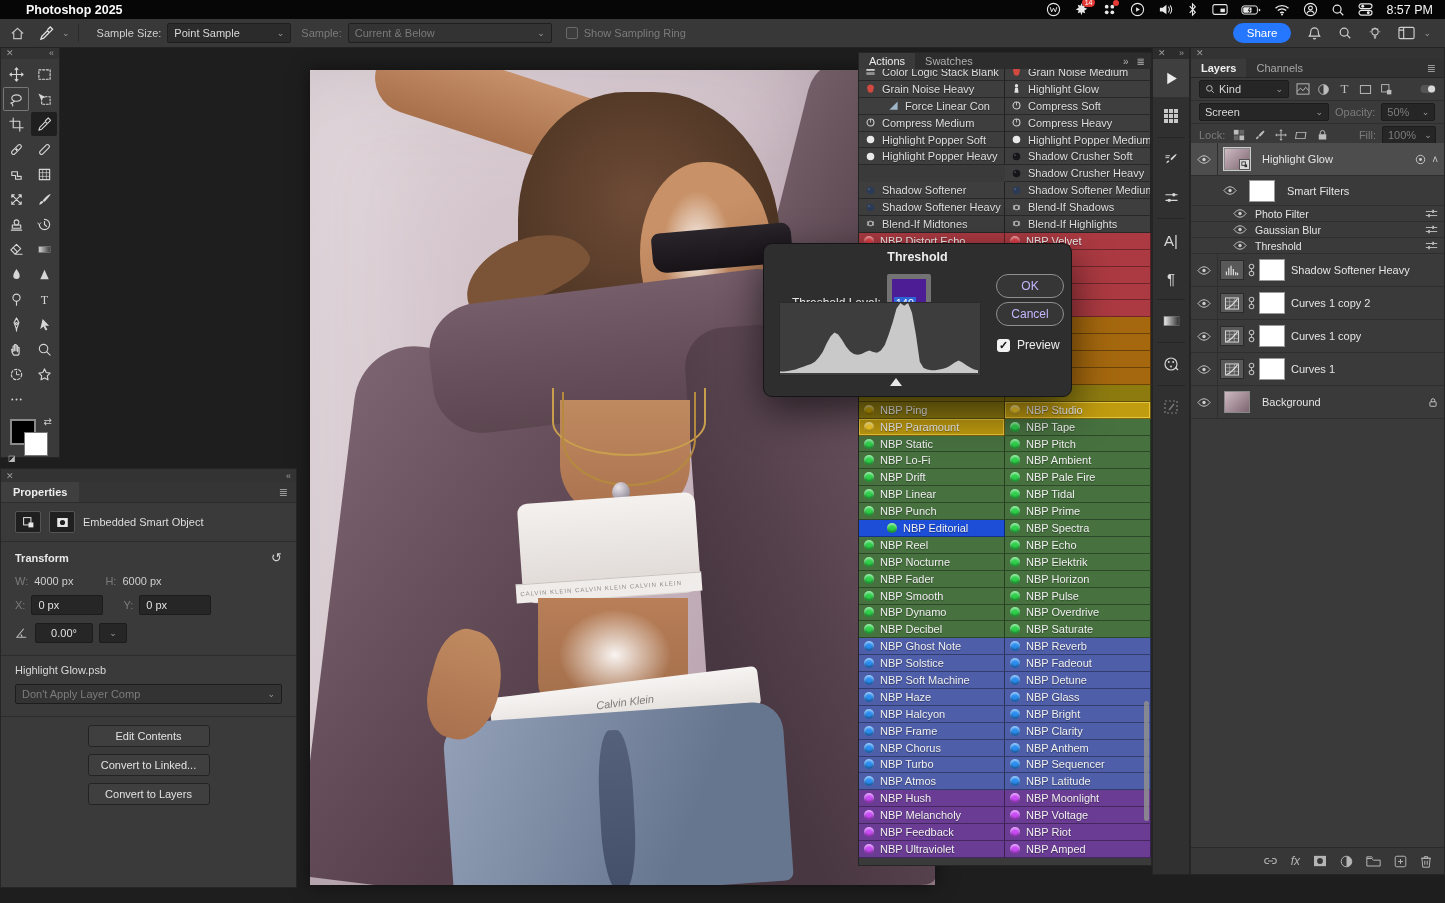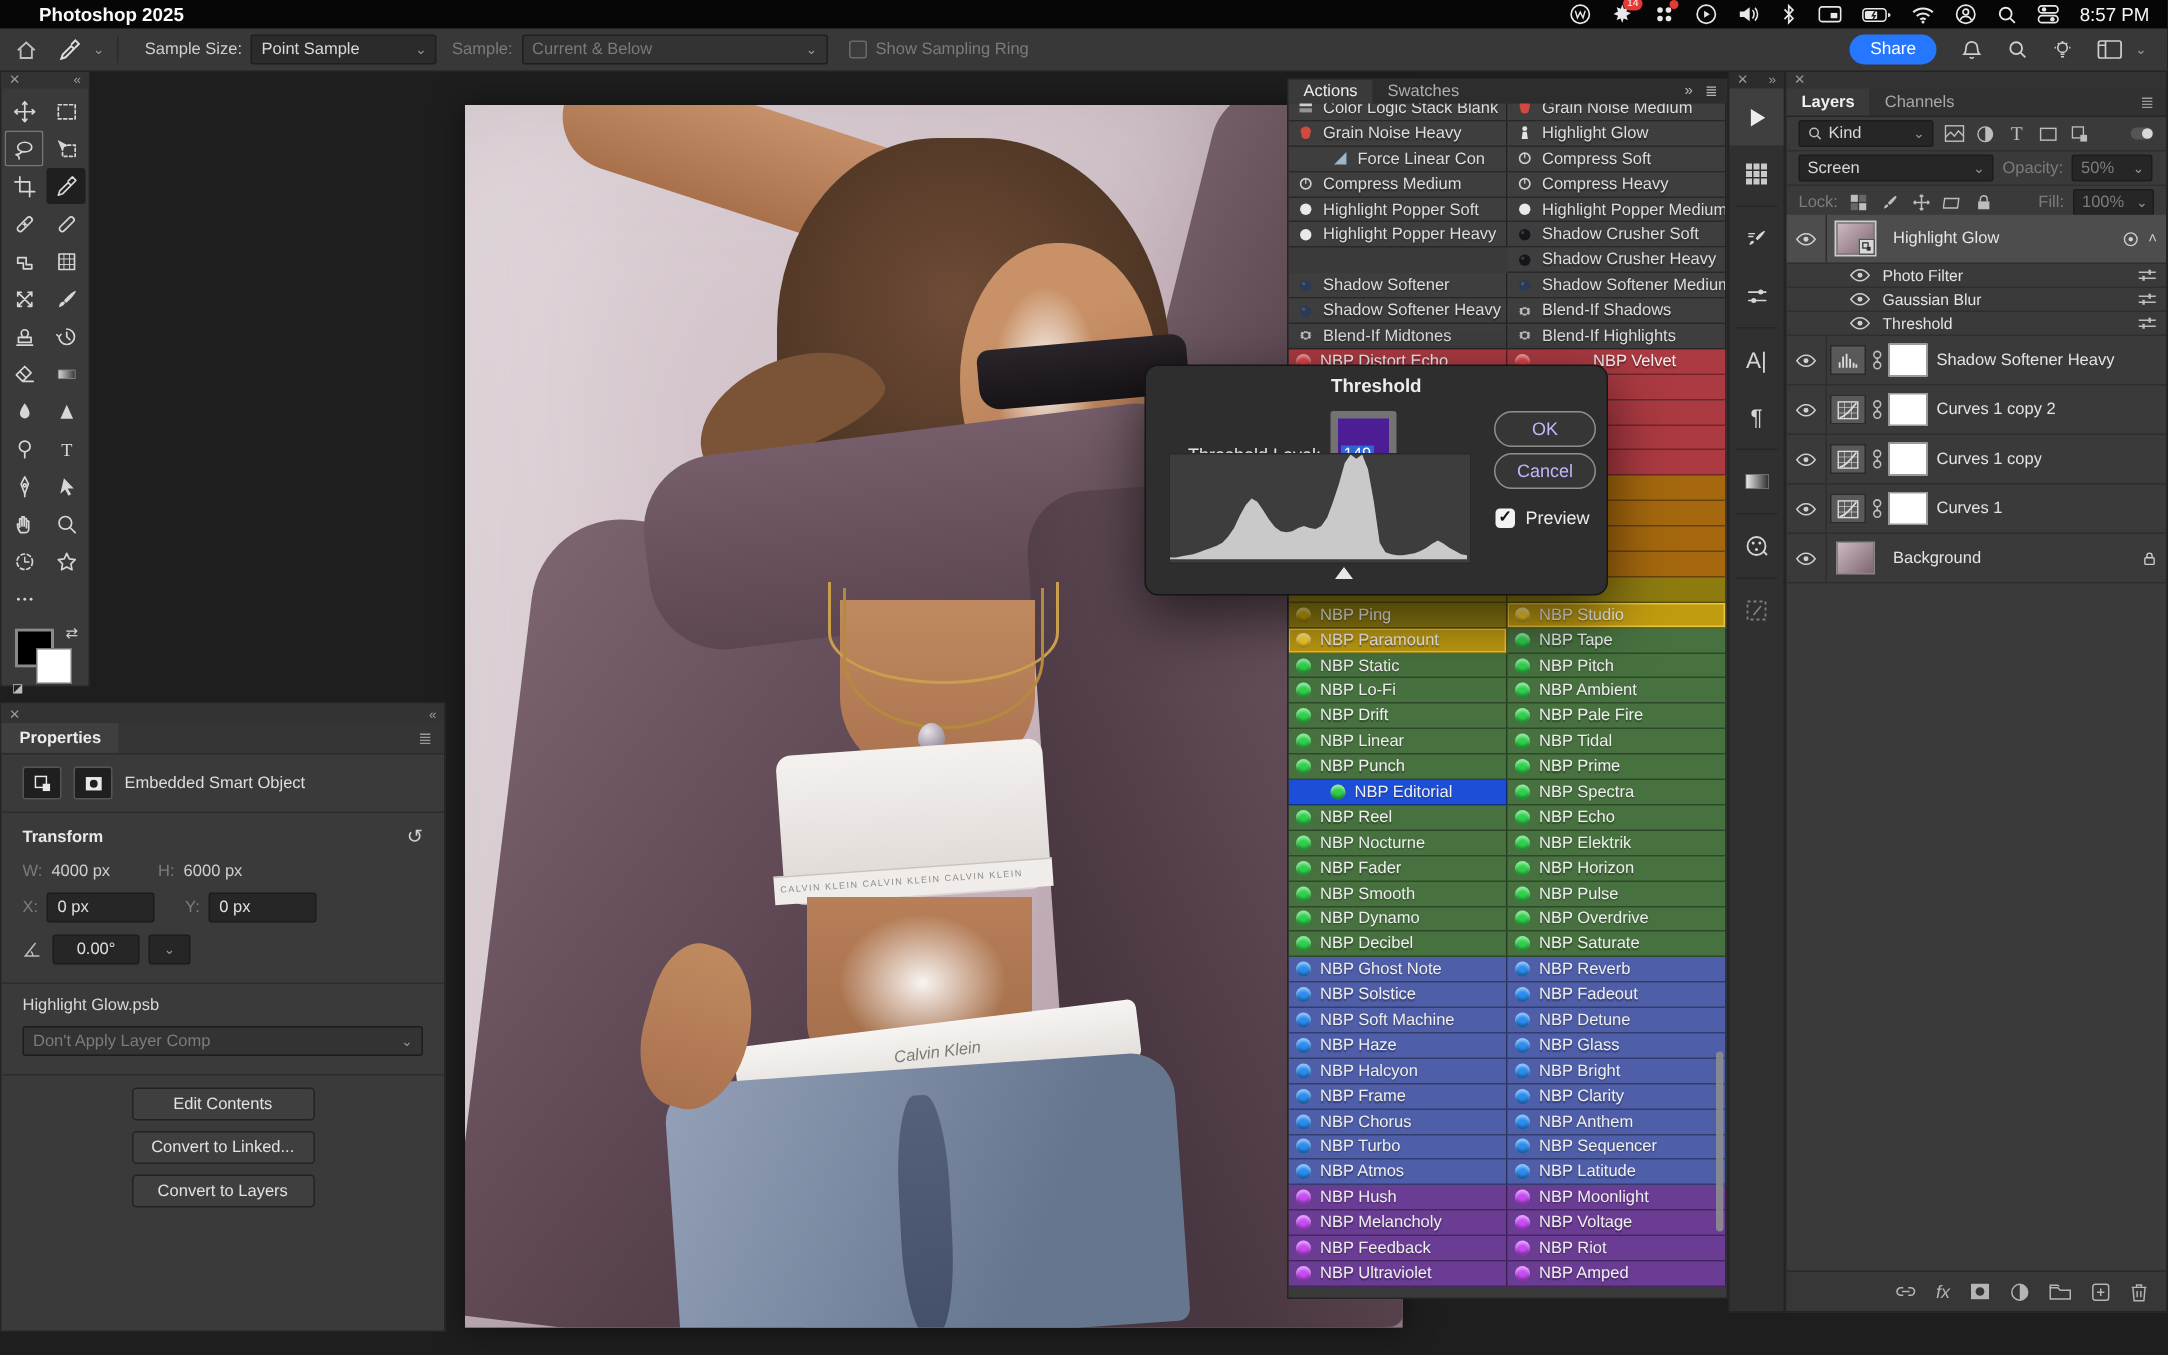--- a/index.html
+++ b/index.html
@@ -824,21 +824,21 @@
             </svg>
           </span>
           <span class="albl" style="color: rgb(222, 222, 222);">Blend-If Highlights</span>
         </div>
       </div>
       <div class="arow">
         <div class="acell" style="background: rgb(172, 58, 66);">
           <span class="aorb" style="background: rgb(224, 64, 72);"></span>
           <span class="albl">NBP Distort Echo</span>
         </div>
-        <div class="acell" style="background: rgb(172, 58, 66); gap: 36px;">
+        <div class="acell" style="background: rgb(172, 58, 66);">
           <span class="aorb" style="background: rgb(224, 64, 72);"></span>
           <span class="albl">NBP Velvet</span>
         </div>
       </div>
       <div class="arow">
         <div class="acell" style="background: rgb(172, 58, 66);">
           <span class="albl"></span>
         </div>
         <div class="acell" style="background: rgb(172, 58, 66);">
           <span class="albl"></span>
@@ -1390,20 +1390,31 @@
         <span class="lright">
           <span>
             <svg width="13" height="13" viewBox="0 0 16 16" fill="none" stroke="#cfcfcf" stroke-width="1.1">
               <circle cx="8" cy="8" r="5.2"></circle>
               <circle cx="8" cy="8" r="1.8" fill="#cfcfcf" stroke="none"></circle>
             </svg>
           </span>
           <span style="font-size: 10px;">˄</span>
         </span>
       </div>
+      <div class="layer-row" style="height: 30px;">
+        <span class="eyebox" style="border-right: none; margin-left: 26px;">
+          <svg width="14" height="11" viewBox="0 0 16 12" fill="none" stroke="#cfcfcf" stroke-width="1.1">
+            <path d="M1 6s3-4.2 7-4.2S15 6 15 6s-3 4.2-7 4.2S1 6 1 6z"></path>
+            <circle cx="8" cy="6" r="1.9" fill="#cfcfcf" stroke="none"></circle>
+          </svg>
+        </span>
+        <span class="thumb mask"></span>
+        <span class="lname">Smart Filters</span>
+        <span class="lright"></span>
+      </div>
       <div class="layer-row" style="height: 16px;">
         <span class="eyebox" style="border-right: none; margin-left: 40px; width: 18px;">
           <svg width="14" height="11" viewBox="0 0 16 12" fill="none" stroke="#cfcfcf" stroke-width="1.1">
             <path d="M1 6s3-4.2 7-4.2S15 6 15 6s-3 4.2-7 4.2S1 6 1 6z"></path>
             <circle cx="8" cy="6" r="1.9" fill="#cfcfcf" stroke="none"></circle>
           </svg>
         </span>
         <span class="lname" style="font-size: 10.5px;">Photo Filter</span>
         <span class="lright">
           <span>

